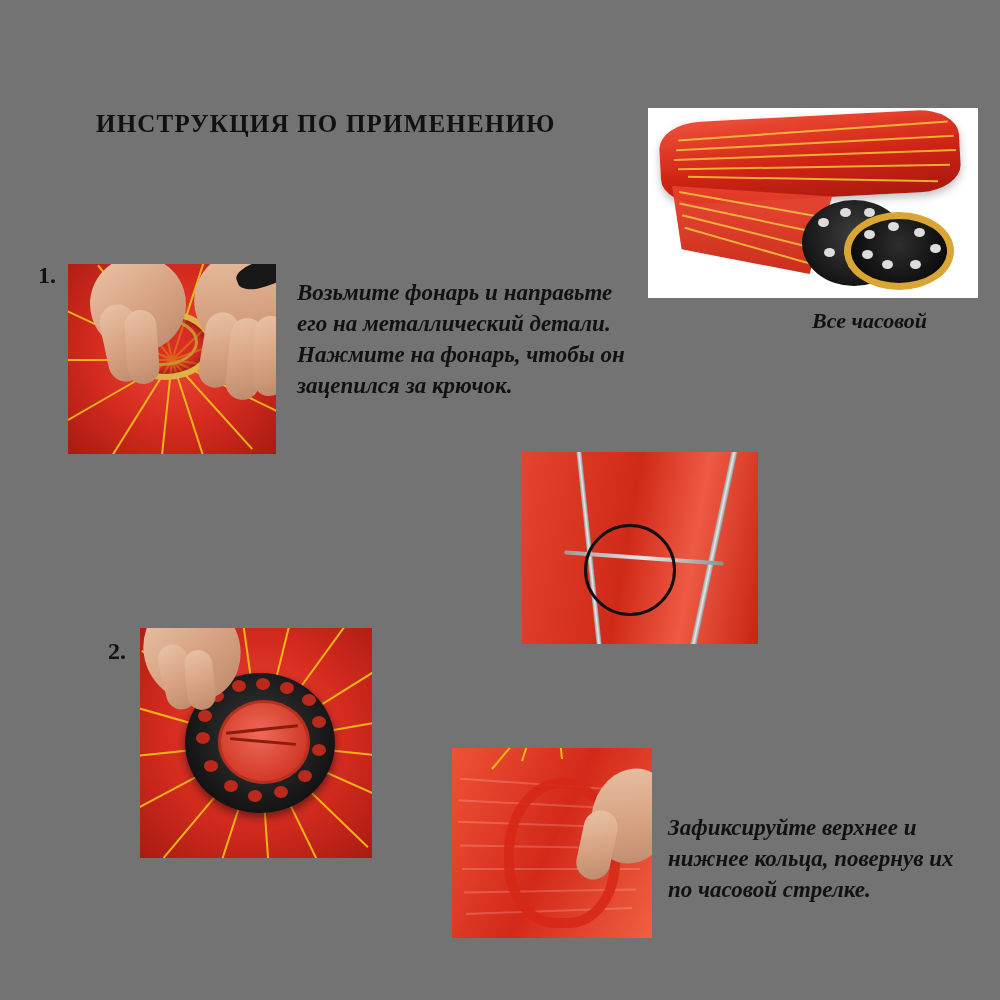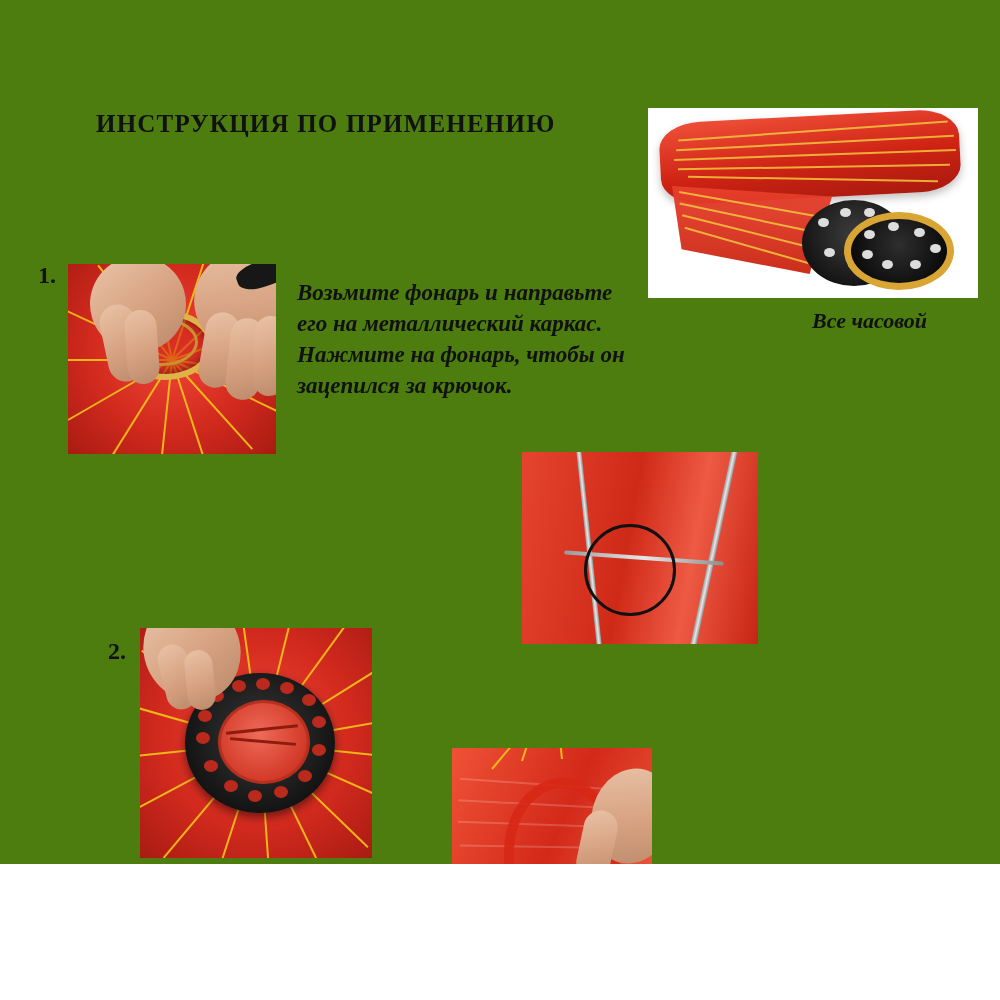--- a/index.html
+++ b/index.html
@@ -3,22 +3,22 @@
 <meta charset="utf-8">
 <style>
   html, body {
     margin: 0;
     padding: 0;
     background: #ffffff;
   }
   #page {
     position: relative;
     width: 1000px;
-    height: 864px;
-    background: #4d7c0f;
+    height: 1000px;
+    background: #737373;
     overflow: hidden;
     font-family: "Liberation Serif", serif;
     color: #111111;
   }
 
   .title {
     position: absolute;
     left: 96px;
     top: 110px;
     font-family: "Liberation Serif", serif;
@@ -283,21 +283,21 @@
     <div class="skin" style="left:36px; top:40px; width:36px; height:78px; border-radius:22px; transform:rotate(-12deg);"></div>
     <div class="skin" style="left:58px; top:46px; width:32px; height:74px; border-radius:20px; transform:rotate(-4deg);"></div>
 
     <div class="skin" style="left:126px; top:-14px; width:110px; height:104px; transform:rotate(14deg);"></div>
     <div class="skin" style="left:134px; top:48px; width:34px; height:76px; border-radius:22px; transform:rotate(10deg);"></div>
     <div class="skin" style="left:160px; top:54px; width:34px; height:82px; border-radius:22px; transform:rotate(6deg);"></div>
     <div class="skin" style="left:186px; top:52px; width:32px; height:80px; border-radius:20px; transform:rotate(2deg);"></div>
     <div style="position:absolute;left:168px;top:-4px;width:58px;height:26px;background:#171717;border-radius:40% 60% 50% 50%;transform:rotate(-20deg);"></div>
   </div>
 
-  <div class="caption" id="caption1">Возьмите фонарь и направьте его на металлический каркас. Нажмите на фонарь, чтобы он зацепился за крючок.</div>
+  <div class="caption" id="caption1">Возьмите фонарь и направьте его на металлический детали. Нажмите на фонарь, чтобы он зацепился за крючок.</div>
 
   <div class="photo" id="photo3">
     <div class="p3-cloth"></div>
     <div class="p3-needle" style="left:66px; top:-20px; width:5px; height:260px; transform:rotate(-6deg);"></div>
     <div class="p3-needle" style="left:186px; top:-30px; width:6px; height:280px; transform:rotate(12deg);"></div>
     <div class="p3-needle" style="left:42px; top:104px; width:160px; height:4px; transform:rotate(4deg);"></div>
     <div class="p3-circle"></div>
   </div>
 
   <div class="step-num" id="step2-num">2.</div>
@@ -356,14 +356,15 @@
     <div class="p4-fold" style="left:12px; top:142px; width:172px; transform:rotate(-1deg);"></div>
     <div class="p4-fold" style="left:14px; top:162px; width:166px; transform:rotate(-2deg);"></div>
     <div class="ray" style="left:40px; top:20px; width:60px; transform:rotate(-50deg);"></div>
     <div class="ray" style="left:70px; top:12px; width:54px; transform:rotate(-72deg);"></div>
     <div class="ray" style="left:110px; top:10px; width:50px; transform:rotate(-96deg);"></div>
     <div style="position:absolute;left:52px;top:30px;width:96px;height:130px;border:10px solid rgba(215,40,22,.9);border-radius:50% 50% 44% 44%;"></div>
     <div class="skin" style="left:140px; top:20px; width:80px; height:96px; transform:rotate(16deg);"></div>
     <div class="skin" style="left:128px; top:62px; width:34px; height:70px; border-radius:20px; transform:rotate(12deg);"></div>
   </div>
 
+  <div class="caption" id="caption3">Зафиксируйте верхнее и нижнее кольца, повернув их по часовой стрелке.</div>
 
 </div>
 
 </body></html>

